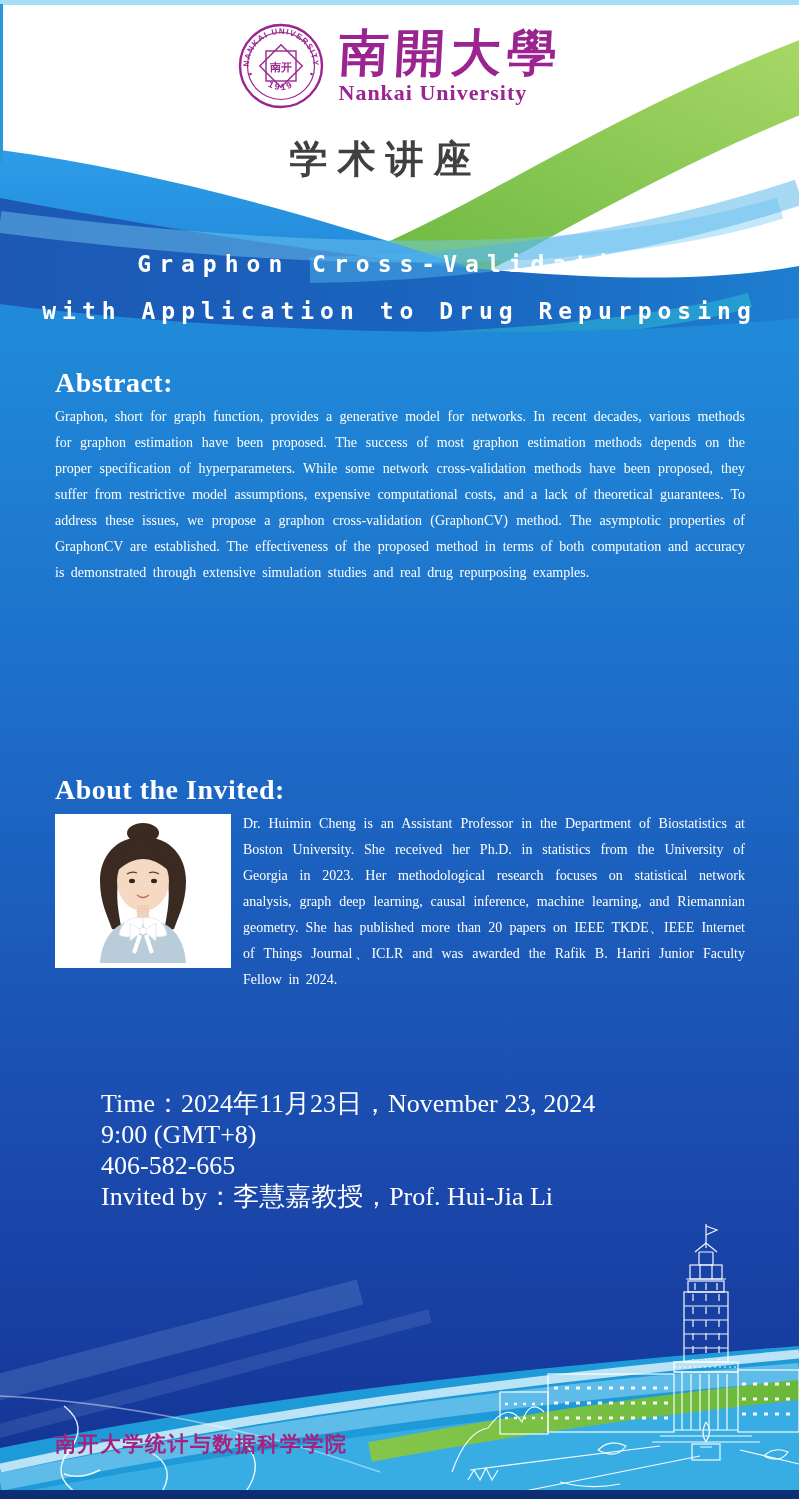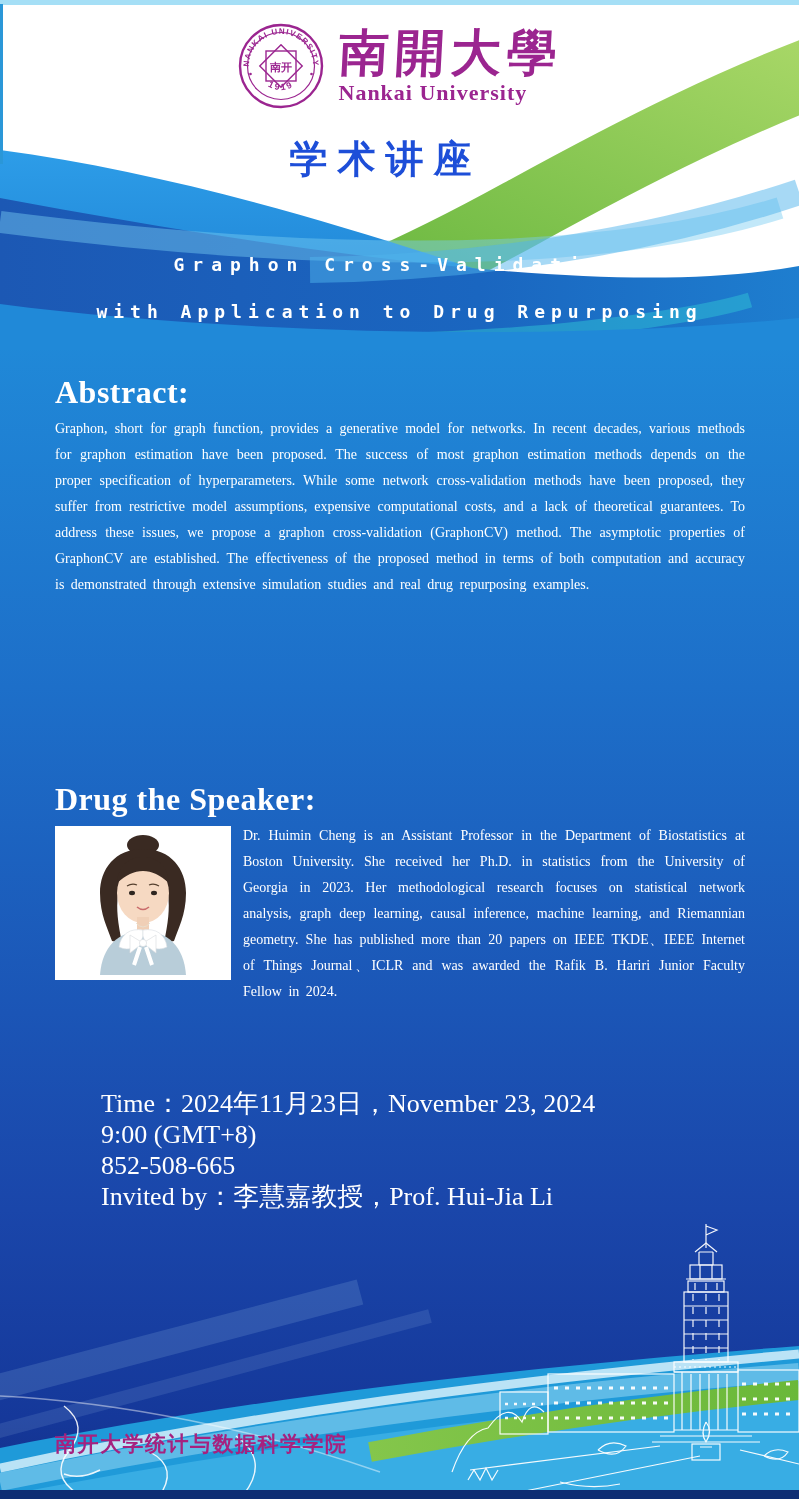--- a/index.html
+++ b/index.html
@@ -12,31 +12,31 @@
   .content{position:absolute;left:0;top:0;width:799px;height:1499px;z-index:2;}
 
   
   .logo-wrap{position:absolute;left:0;top:22px;width:799px;display:flex;justify-content:center;align-items:center;gap:14px;}
   .logo-texts{display:flex;flex-direction:column;align-items:flex-start;}
   .calli{font-family:"DejaVu Serif","Liberation Serif",serif;font-weight:bold;font-size:50px;line-height:52px;
          color:#9b2590;letter-spacing:6px;transform:skewX(-3deg);}
   .univ-en{font-family:"Liberation Serif",serif;font-weight:bold;font-size:22px;color:#9b2590;letter-spacing:1px;margin-top:1px;}
   .banner{position:absolute;left:0;top:134px;width:771px;text-align:center;
           font-family:"DejaVu Sans","Liberation Sans",sans-serif;font-weight:800;font-size:38px;
-          letter-spacing:10px;color:#1d4ed8;}
+          letter-spacing:10px;color:#404040;}
 
   
   .title-block{position:absolute;left:0;top:241px;width:799px;text-align:center;color:#ffffff;
-               font-family:"DejaVu Sans Mono","Liberation Mono",monospace;font-weight:bold;font-size:18px;line-height:47px;}
+               font-family:"DejaVu Sans Mono","Liberation Mono",monospace;font-weight:bold;font-size:23px;line-height:47px;}
   .title-block .t1{letter-spacing:8px;display:block;}
   .title-block .t2{letter-spacing:6px;display:block;}
 
   
   .sec{position:absolute;left:55px;width:690px;color:#ffffff;}
-  .sec h2{margin:8px 0 5px 0;font-size:32px;font-weight:bold;letter-spacing:0.5px;}
+  .sec h2{margin:1px 0 5px 0;font-size:28px;font-weight:bold;letter-spacing:0.5px;}
   .sec p{margin:0;font-size:14px;line-height:26px;text-align:justify;text-justify:inter-word;word-spacing:3px;}
   .sec-abstract{top:366px;}
   .sec-speaker{top:773px;}
   .photo{float:left;width:166px;height:144px;border:5px solid #ffffff;margin:3px 12px 4px 0;background:#ffffff;}
   .photo svg{display:block;}
 
   .sec-details{top:1088px;width:710px;font-size:26px;line-height:31px;}
   .detail-line{white-space:nowrap;margin-left:46px;}
 
   
@@ -164,21 +164,21 @@
       <span class="t1">Graphon Cross-Validation</span>
       <span class="t2">with Application to Drug Repurposing</span>
     </div>
 
     <div class="sec sec-abstract">
       <h2>Abstract:</h2>
       <p>Graphon, short for graph function, provides a generative model for networks. In recent decades, various methods for graphon estimation have been proposed. The success of most graphon estimation methods depends on the proper specification of hyperparameters. While some network cross-validation methods have been proposed, they suffer from restrictive model assumptions, expensive computational costs, and a lack of theoretical guarantees. To address these issues, we propose a graphon cross-validation (GraphonCV) method. The asymptotic properties of GraphonCV are established. The effectiveness of the proposed method in terms of both computation and accuracy is demonstrated through extensive simulation studies and real drug repurposing examples.</p>
     </div>
 
     <div class="sec sec-speaker">
-      <h2>Drug the Speaker:</h2>
+      <h2>About the Invited:</h2>
       <div>
         <div class="photo">
           <svg width="166" height="144" viewBox="0 0 166 144">
             <rect width="166" height="144" fill="#ffffff"></rect>
             <ellipse cx="83" cy="14" rx="16" ry="10" fill="#3a2a22"></ellipse>
             <path d="M83,18 C55,18 40,38 40,62 C40,84 48,98 52,110 L62,112 C58,92 56,78 58,64 C70,70 96,70 108,64 C110,78 108,92 104,112 L114,110 C118,98 126,84 126,62 C126,38 111,18 83,18 Z" fill="#3a2a22"></path>
             <ellipse cx="83" cy="62" rx="26" ry="30" fill="#f6d9c2"></ellipse>
             <path d="M57,52 C58,34 70,26 83,26 C96,26 108,34 109,52 C100,44 92,40 83,40 C74,40 66,44 57,52 Z" fill="#3a2a22"></path>
             <ellipse cx="72" cy="62" rx="3" ry="2.2" fill="#2e2620"></ellipse>
             <ellipse cx="94" cy="62" rx="3" ry="2.2" fill="#2e2620"></ellipse>
@@ -195,21 +195,21 @@
             <circle cx="83" cy="112" r="3.6" fill="#ffffff" stroke="#dcdfe3" stroke-width="0.7"></circle>
           </svg>
         </div>
         <p>Dr. Huimin Cheng is an Assistant Professor in the Department of Biostatistics at Boston University. She received her Ph.D. in statistics from the University of Georgia in 2023. Her methodological research focuses on statistical network analysis, graph deep learning, causal inference, machine learning, and Riemannian geometry. She has published more than 20 papers on IEEE TKDE、IEEE Internet of Things Journal、ICLR and was awarded the Rafik B. Hariri Junior Faculty Fellow in 2024.</p>
       </div>
     </div>
 
     <div class="sec sec-details">
       <div class="detail-line"><span>Time：</span><span>2024年11月23日，November 23, 2024</span></div>
       <div class="detail-line"><span>9:00 (GMT+8)</span></div>
-      <div class="detail-line"><span>852-508-665</span></div>
+      <div class="detail-line"><span>406-582-665</span></div>
       <div class="detail-line"><span>Invited by：</span><span>李慧嘉教授，Prof. Hui-Jia Li</span></div>
     </div>
 
     <div class="footer-text">
       <div class="school-cn">南开大学统计与数据科学学院</div>
     </div>
   </div>
 </div>
 
 </body></html>

